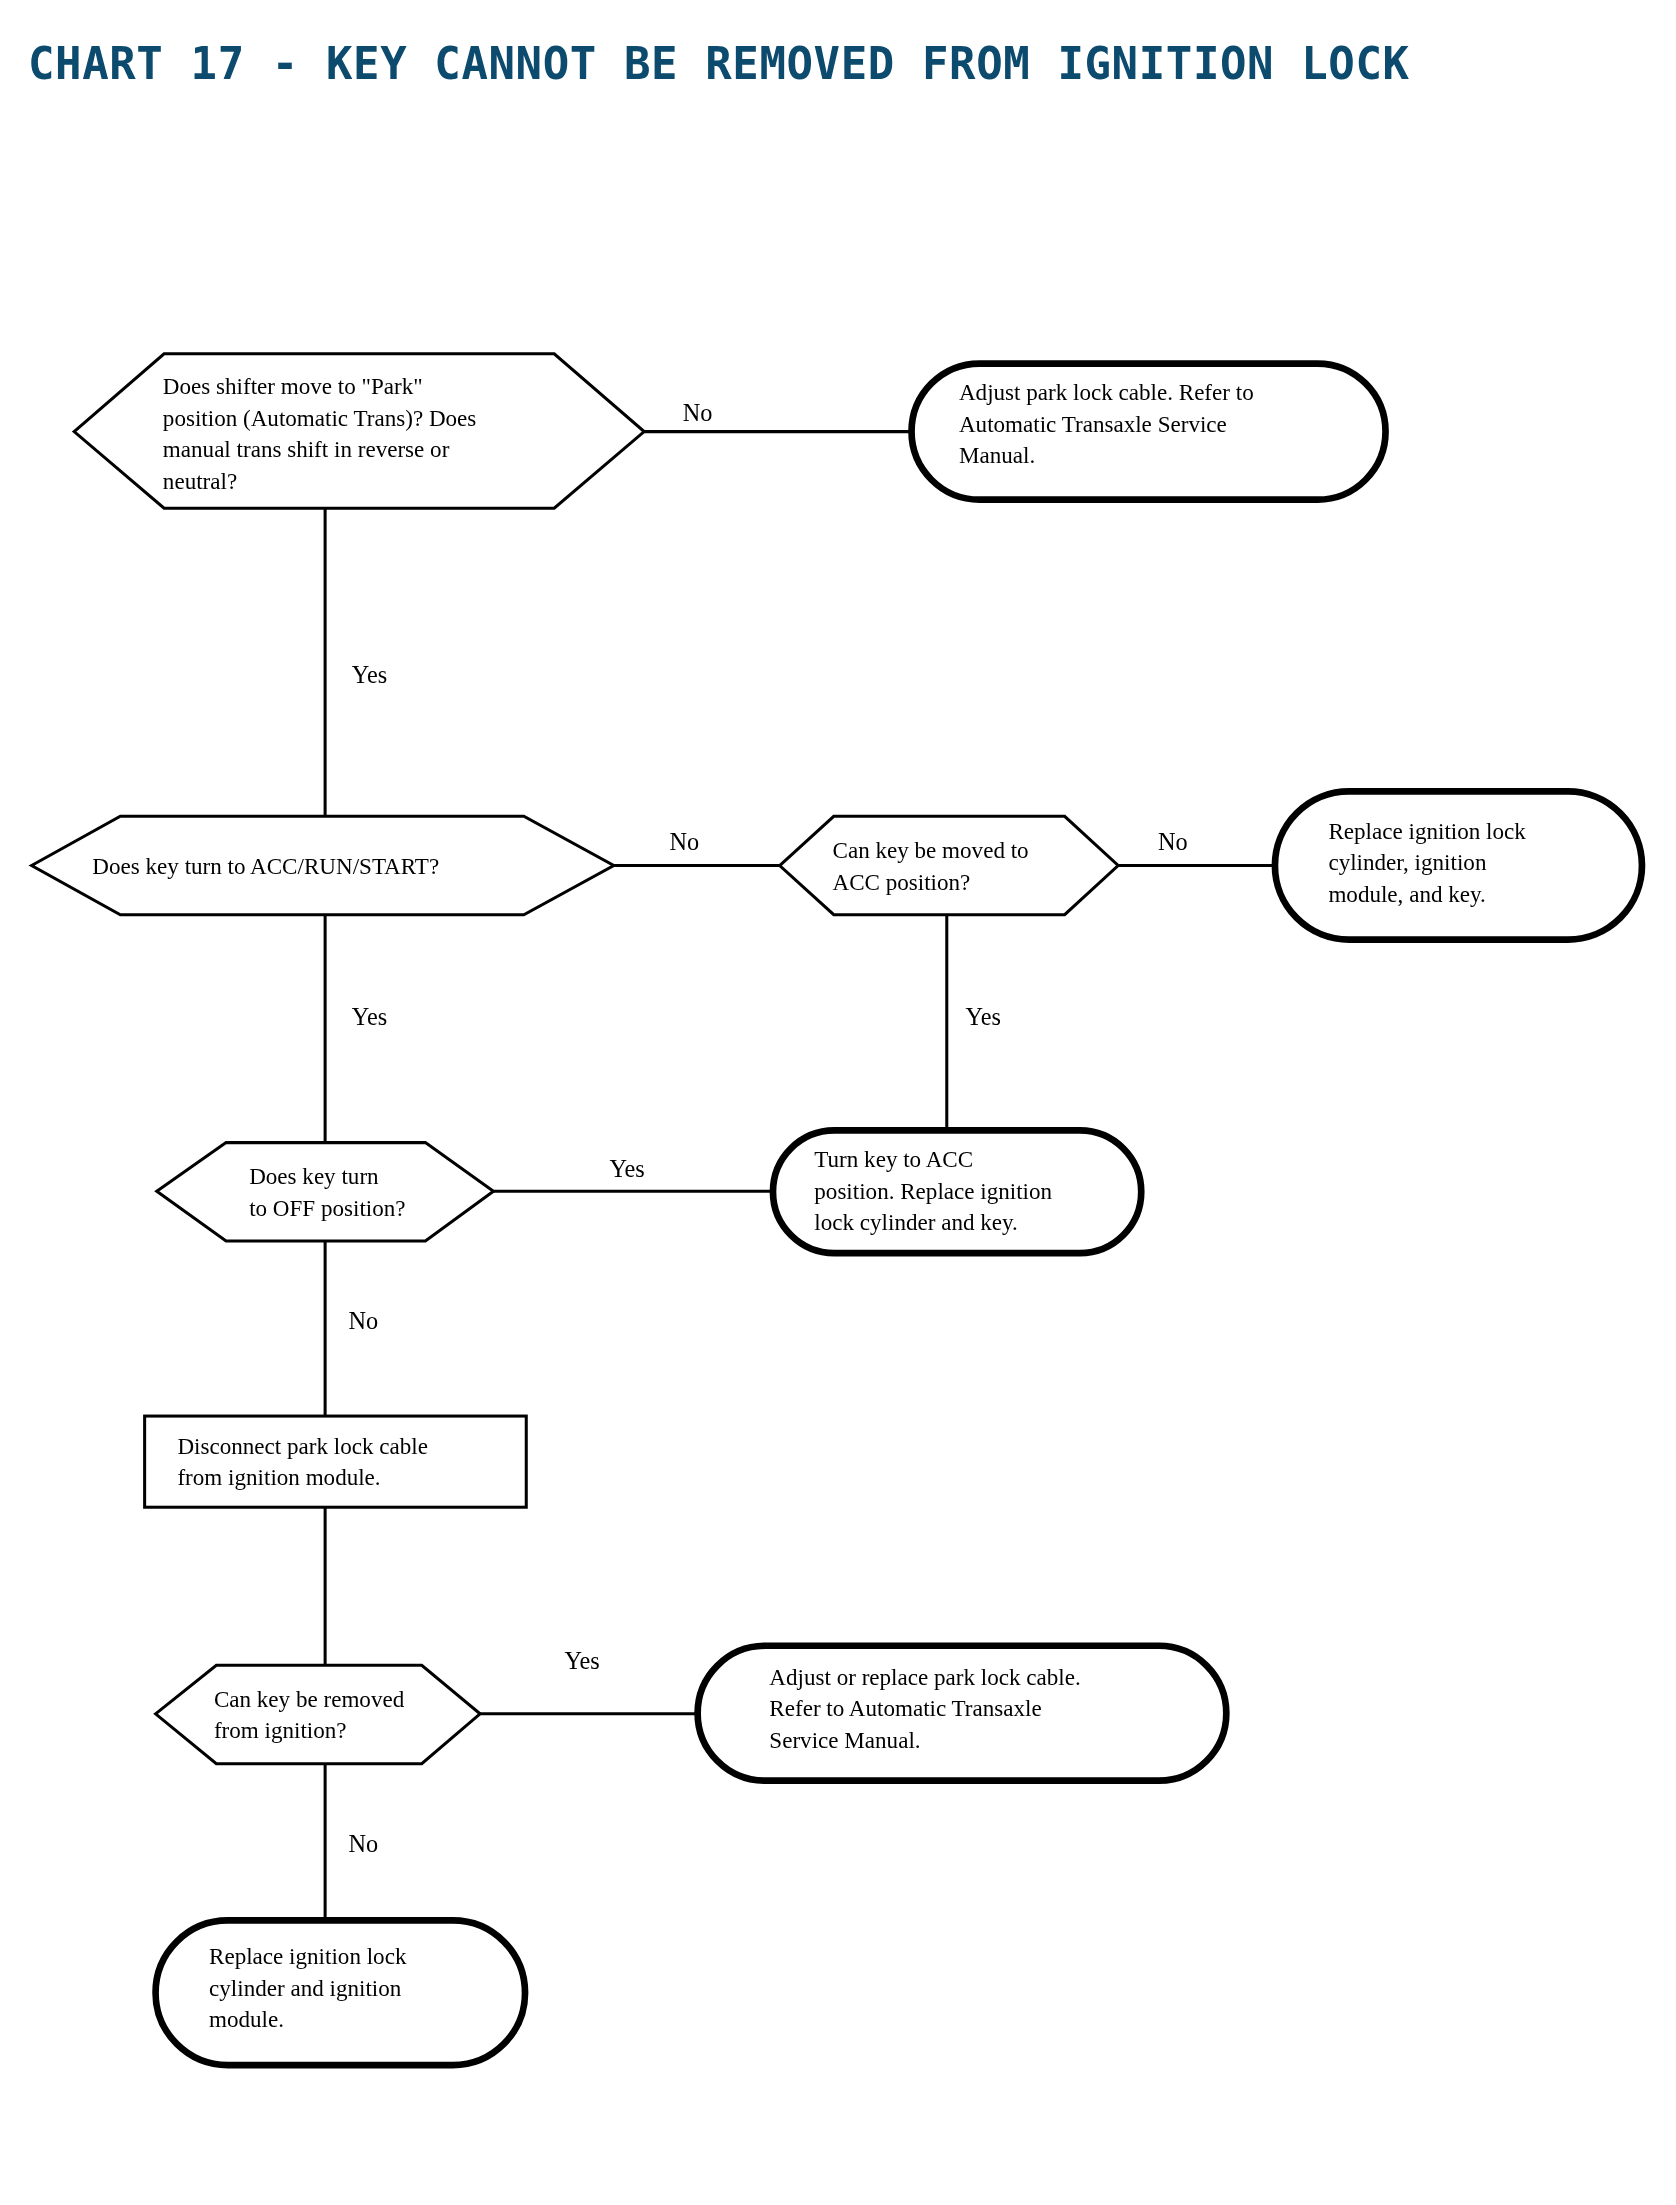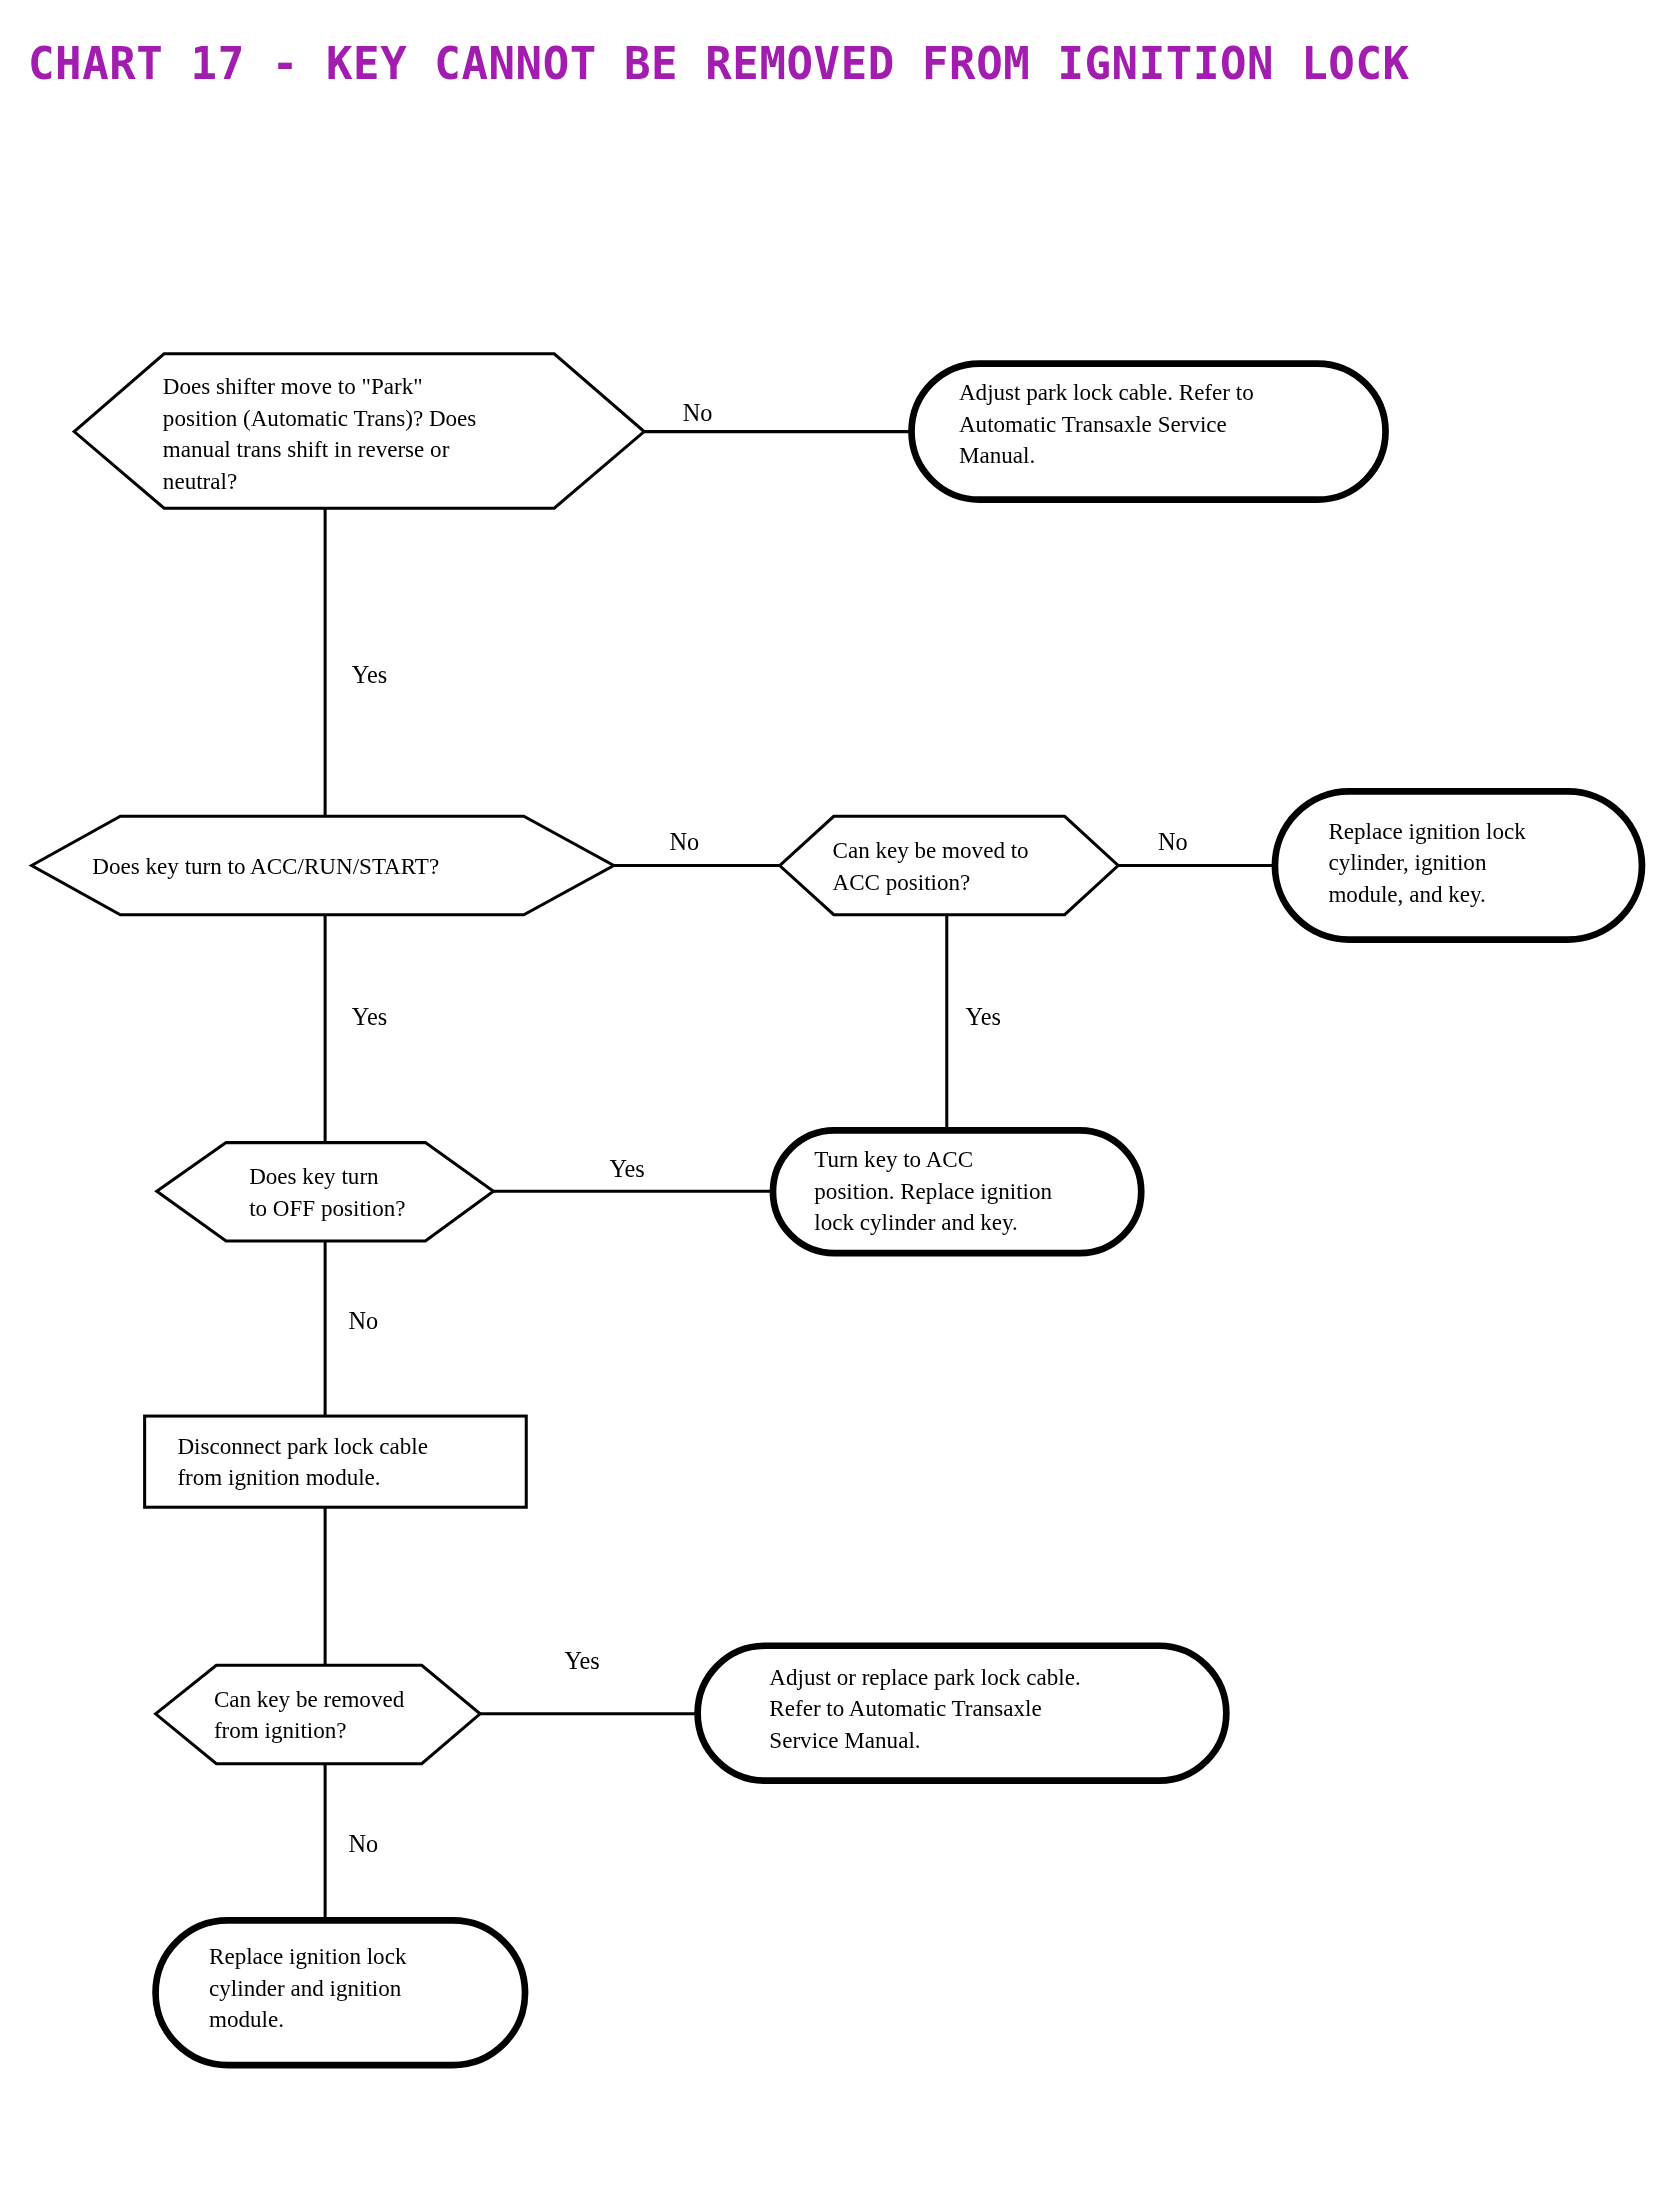--- a/index.html
+++ b/index.html
@@ -17,21 +17,21 @@
   }
   #chart-title {
     position: absolute;
     left: 28px;
     top: 38px;
     font-family: "DejaVu Sans Mono", "Liberation Mono", monospace;
     font-weight: bold;
     font-size: 44px;
     letter-spacing: 0.6px;
     white-space: nowrap;
-    color: #a21caf;
+    color: #0c4a6e;
   }
   #flow-svg {
     position: absolute;
     left: 0;
     top: 0;
   }
   .node-text {
     font-family: "Liberation Serif", "DejaVu Serif", serif;
     font-size: 38px;
     fill: #000000;

